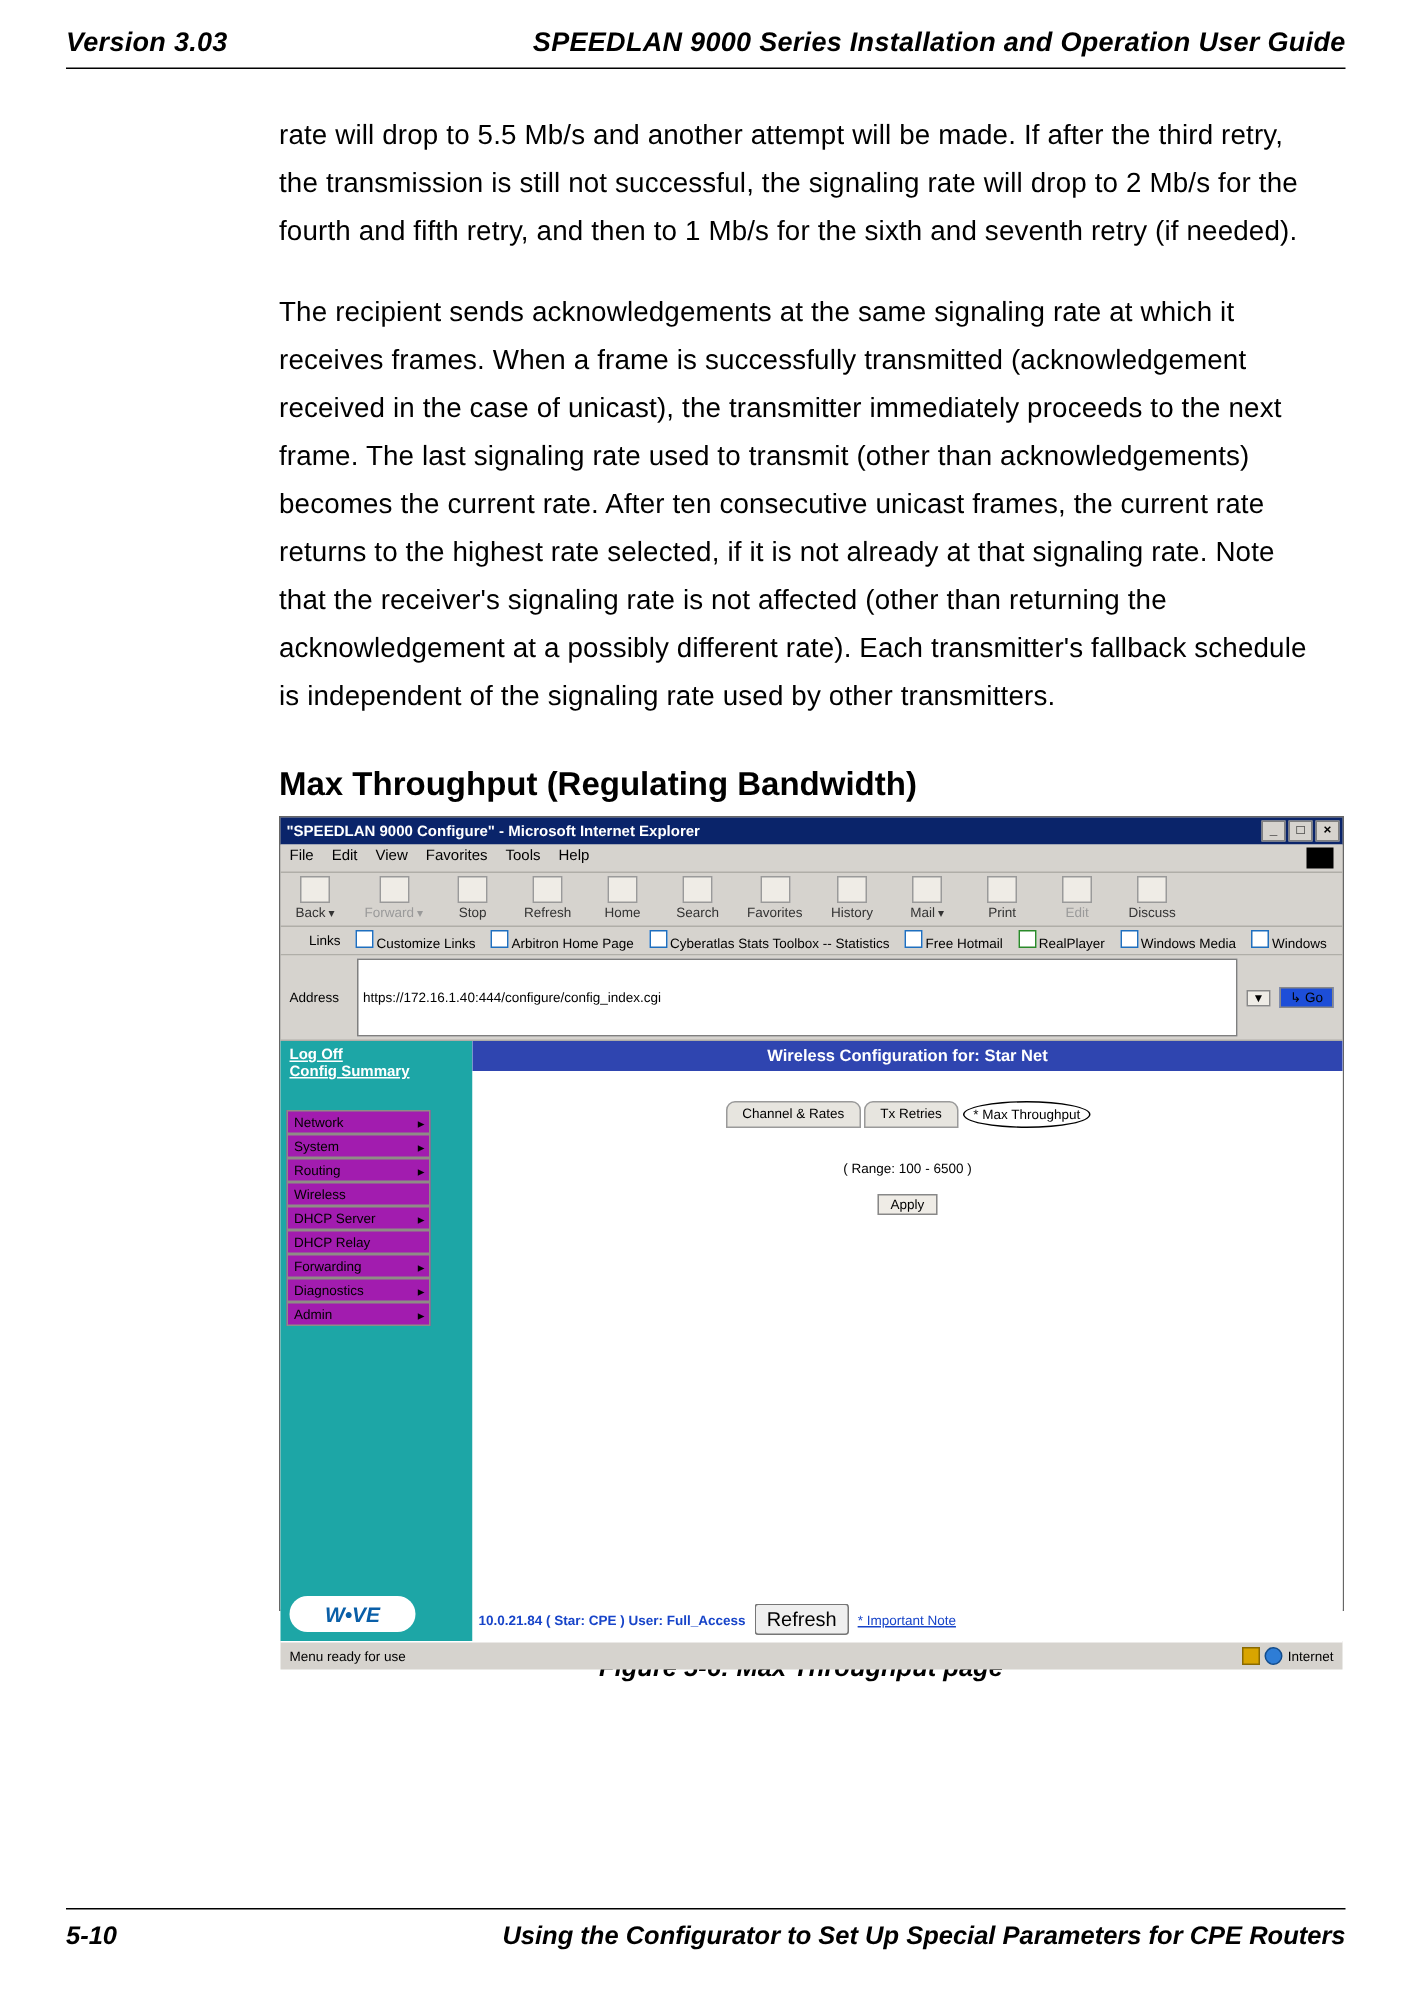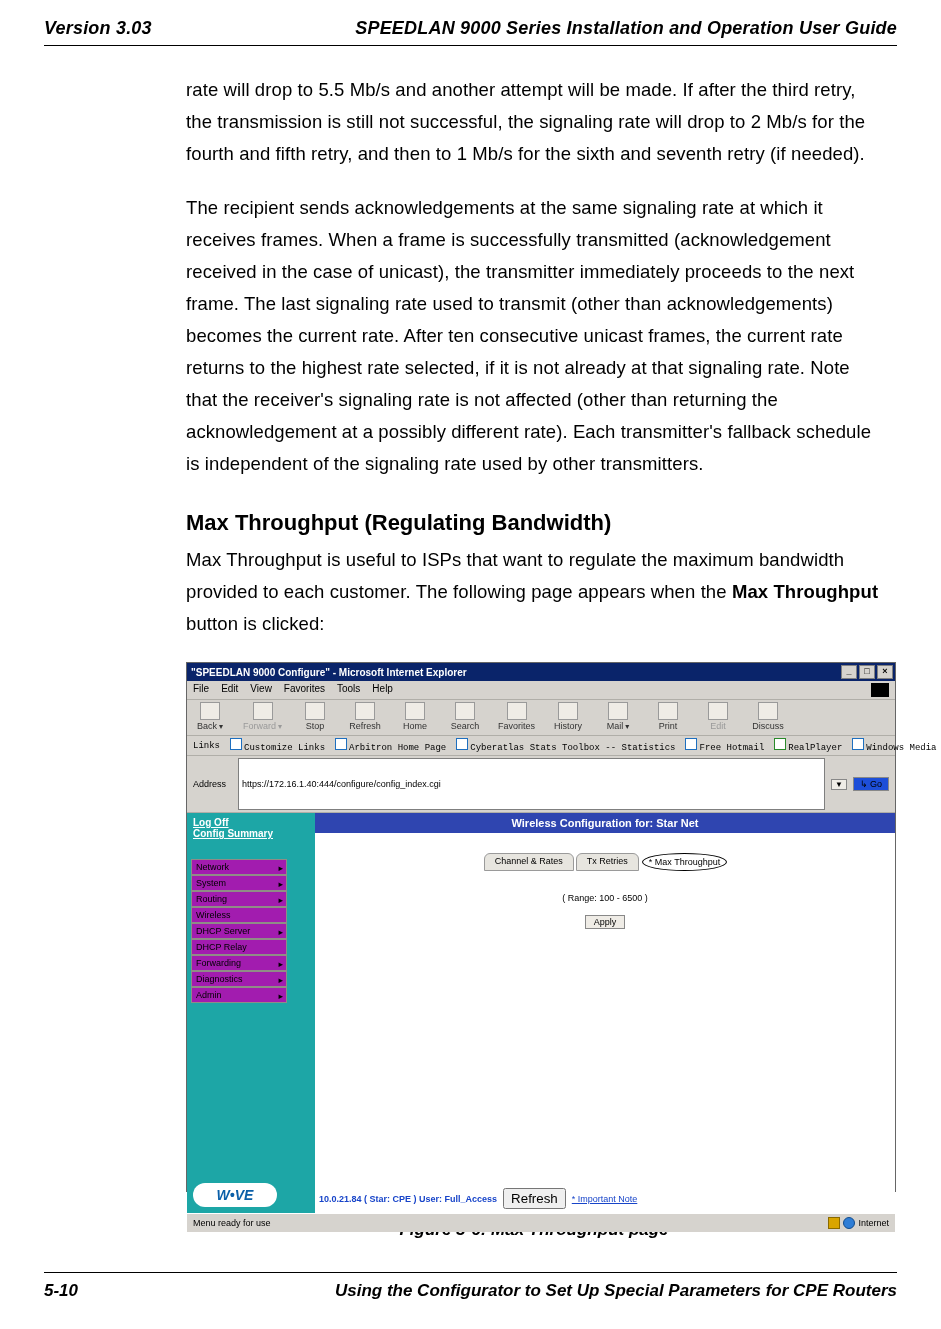--- a/index.html
+++ b/index.html
@@ -121,25 +121,24 @@
   .tool .ticon {
     width: 18px; height: 16px;
     border: 1px solid #9a9a9a;
     background: #efece6;
     margin-bottom: 1px;
   }
   .tool .arrow { display:inline-block; margin-left:2px; font-size:8px; }
   .linksbar {
     background:#d6d3ce;
     border-bottom: 1px solid #b0aea8;
-    padding: 2px 6px;
+    padding: 2px 19px;
     font-size: 9px;
     display:flex; align-items:center; gap:10px;
     white-space: nowrap;
-    font-family: Liberation Mono, monospace;
   }
   .linksbar .lk { color:#000; }
   .linksbar .pageicon {
     display:inline-block; width:10px; height:10px;
     border:1px solid #1e6fbf; background:#fff; margin-right:2px;
     position:relative;
   }
   .linksbar .pageicon.rp { border-color:#2a8a2a; }
   .addrbar {
     background:#d6d3ce;
@@ -311,23 +310,20 @@
     <span>SPEEDLAN 9000 Series Installation and Operation User Guide</span>
   </div>
   <hr class="rule">
 
   <div class="body-col body-text">
     <p>rate will drop to 5.5 Mb/s and another attempt will be made. If after the third retry, the transmission is still not successful, the signaling rate will drop to 2 Mb/s for the fourth and fifth retry, and then to 1 Mb/s for the sixth and seventh retry (if needed).</p>
     <p>The recipient sends acknowledgements at the same signaling rate at which it receives frames. When a frame is successfully transmitted (acknowledgement received in the case of unicast), the transmitter immediately proceeds to the next frame. The last signaling rate used to transmit (other than acknowledgements) becomes the current rate. After ten consecutive unicast frames, the current rate returns to the highest rate selected, if it is not already at that signaling rate. Note that the receiver's signaling rate is not affected (other than returning the acknowledgement at a possibly different rate). Each transmitter's fallback schedule is independent of the signaling rate used by other transmitters.</p>
 
     <h2 class="section">Max Throughput (Regulating Bandwidth)</h2>
 
-    <p>
-      <span>Max Throughput is useful to ISPs that want to regulate the maximum bandwidth provided to each customer. The following page appears when the </span><span class="bold">Max Throughput</span><span> button is clicked:</span>
-    </p>
 
     <div class="screenshot">
 
       <div class="titlebar">
         <span>"SPEEDLAN 9000 Configure" - Microsoft Internet Explorer</span>
         <span class="win-buttons">
           <span class="wb">_</span>
           <span class="wb">□</span>
           <span class="wb">×</span>
         </span>

